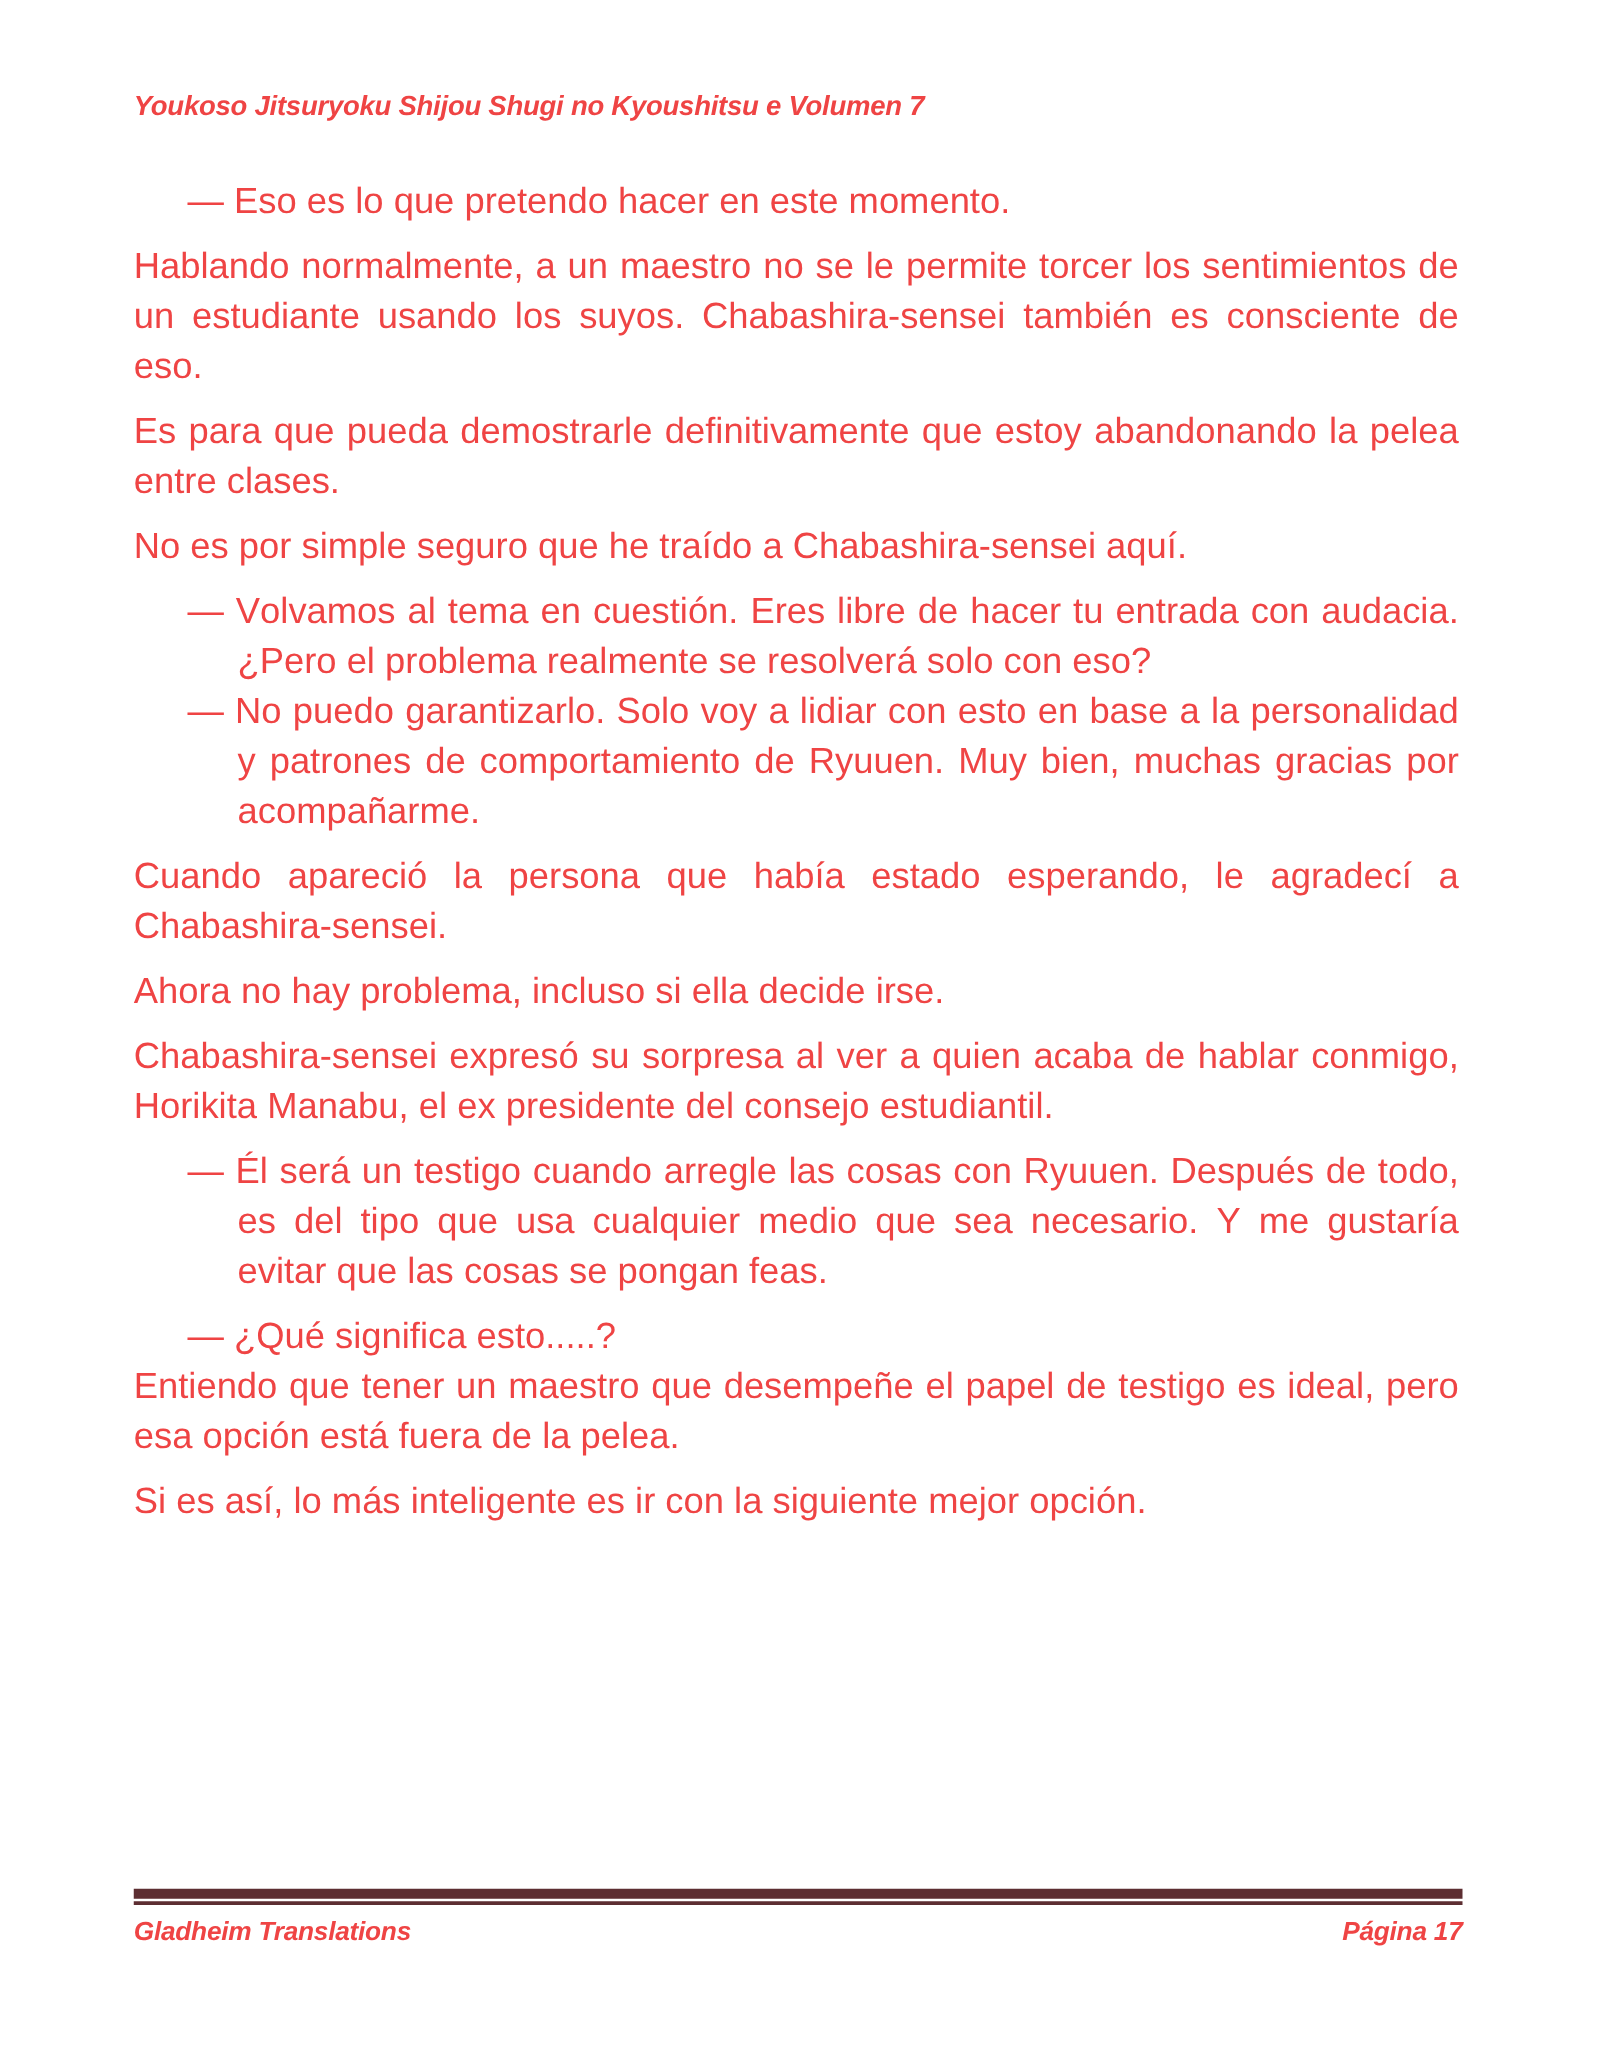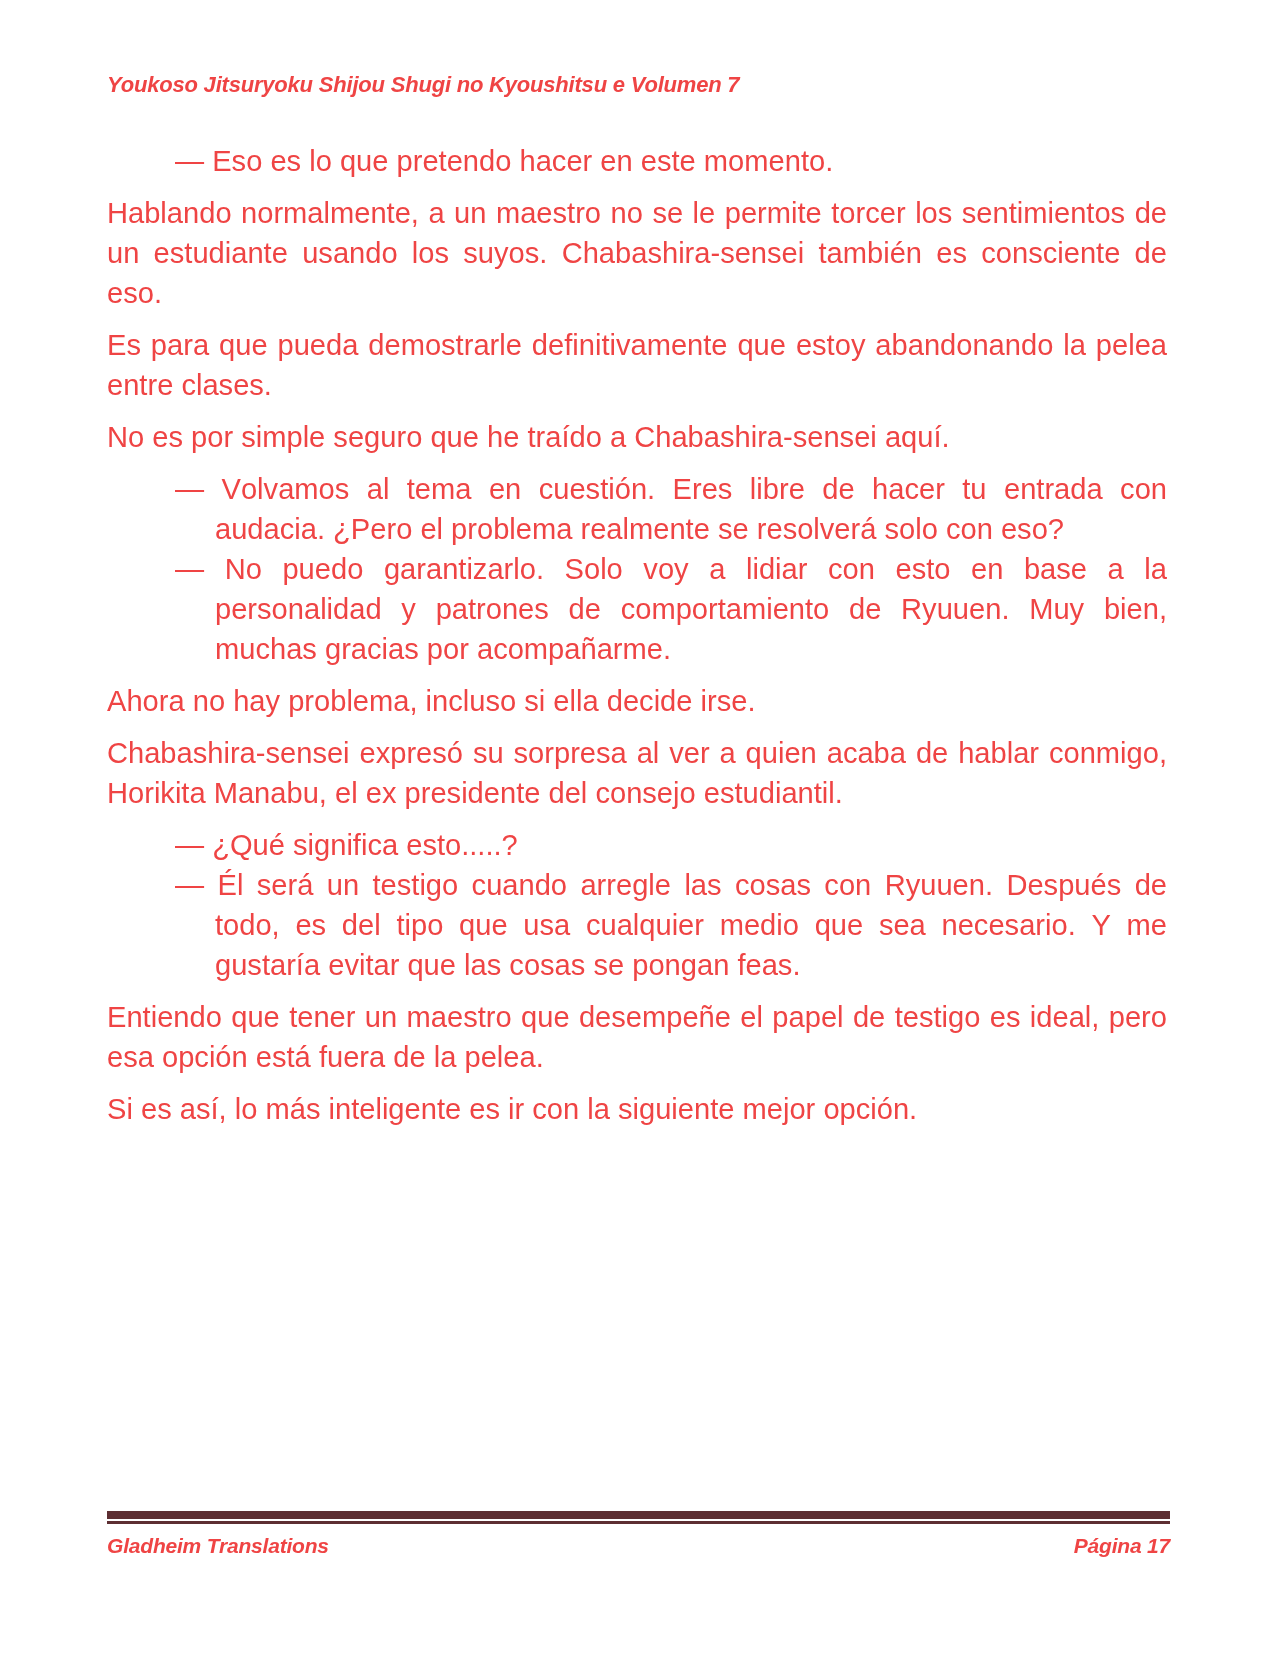--- a/index.html
+++ b/index.html
@@ -39,21 +39,21 @@
 
   .block {
     font-size: 29.1px;
     line-height: 40px;
     text-align: justify;
     margin: 0 0 12px 0;
     font-kerning: none;
   }
 
   .dialogue {
-    margin-left: 68px;
+    margin-left: 43px;
     padding-left: 40px;
     text-indent: -40px;
   }
 
   .no-gap { margin-bottom: 0; }
 
   .doc-footer {
     position: absolute;
     top: 1511px;
     left: 107px;
@@ -80,24 +80,25 @@
 
   <div class="doc-header">Youkoso Jitsuryoku Shijou Shugi no Kyoushitsu e Volumen 7</div>
 
   <div class="doc-body">
     <p class="block dialogue">— Eso es lo que pretendo hacer en este momento.</p>
     <p class="block para">Hablando normalmente, a un maestro no se le permite torcer los sentimientos de un estudiante usando los suyos. Chabashira-sensei también es consciente de eso.</p>
     <p class="block para">Es para que pueda demostrarle definitivamente que estoy abandonando la pelea entre clases.</p>
     <p class="block para">No es por simple seguro que he traído a Chabashira-sensei aquí.</p>
     <p class="block dialogue no-gap">— Volvamos al tema en cuestión. Eres libre de hacer tu entrada con audacia. ¿Pero el problema realmente se resolverá solo con eso?</p>
     <p class="block dialogue">— No puedo garantizarlo. Solo voy a lidiar con esto en base a la personalidad y patrones de comportamiento de Ryuuen. Muy bien, muchas gracias por acompañarme.</p>
+    <p class="block para">Cuando apareció la persona que había estado esperando, le agradecí a Chabashira-sensei.</p>
     <p class="block para">Ahora no hay problema, incluso si ella decide irse.</p>
     <p class="block para">Chabashira-sensei expresó su sorpresa al ver a quien acaba de hablar conmigo, Horikita Manabu, el ex presidente del consejo estudiantil.</p>
+    <p class="block dialogue">— Él será un testigo cuando arregle las cosas con Ryuuen. Después de todo, es del tipo que usa cualquier medio que sea necesario. Y me gustaría evitar que las cosas se pongan feas.</p>
     <p class="block dialogue no-gap">— ¿Qué significa esto.....?</p>
-    <p class="block dialogue">— Él será un testigo cuando arregle las cosas con Ryuuen. Después de todo, es del tipo que usa cualquier medio que sea necesario. Y me gustaría evitar que las cosas se pongan feas.</p>
     <p class="block para">Entiendo que tener un maestro que desempeñe el papel de testigo es ideal, pero esa opción está fuera de la pelea.</p>
     <p class="block para">Si es así, lo más inteligente es ir con la siguiente mejor opción.</p>
   </div>
 
   <div class="doc-footer">
     <div class="rule-thick"></div>
     <div class="rule-thin"></div>
     <div class="footer-row">
       <span>Gladheim Translations</span>
       <span>Página 17</span>

